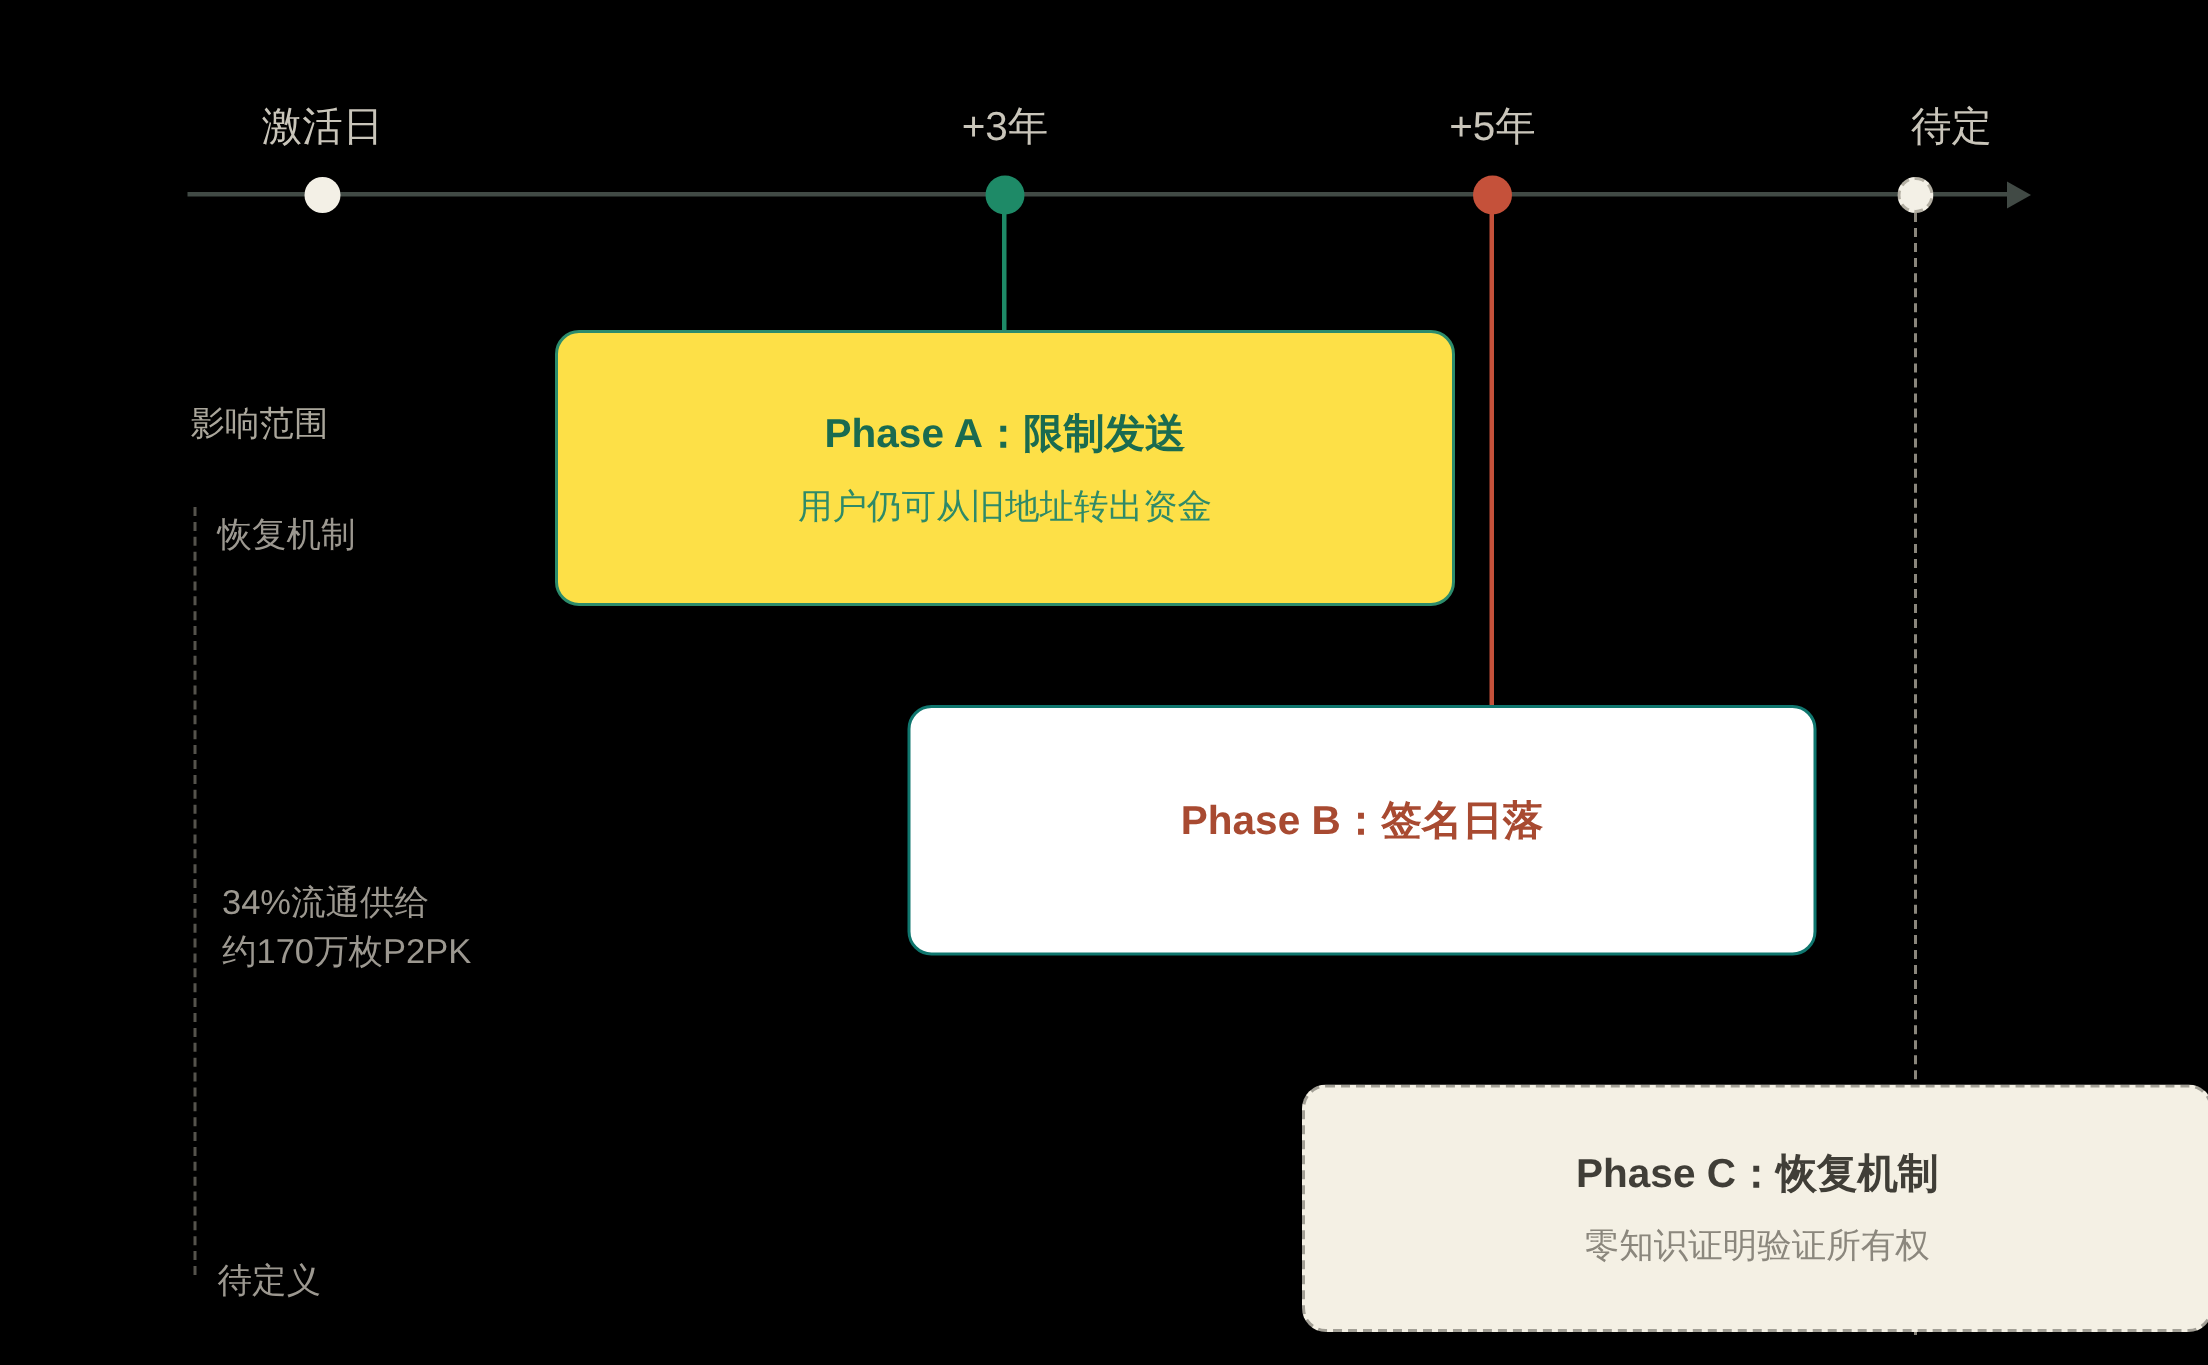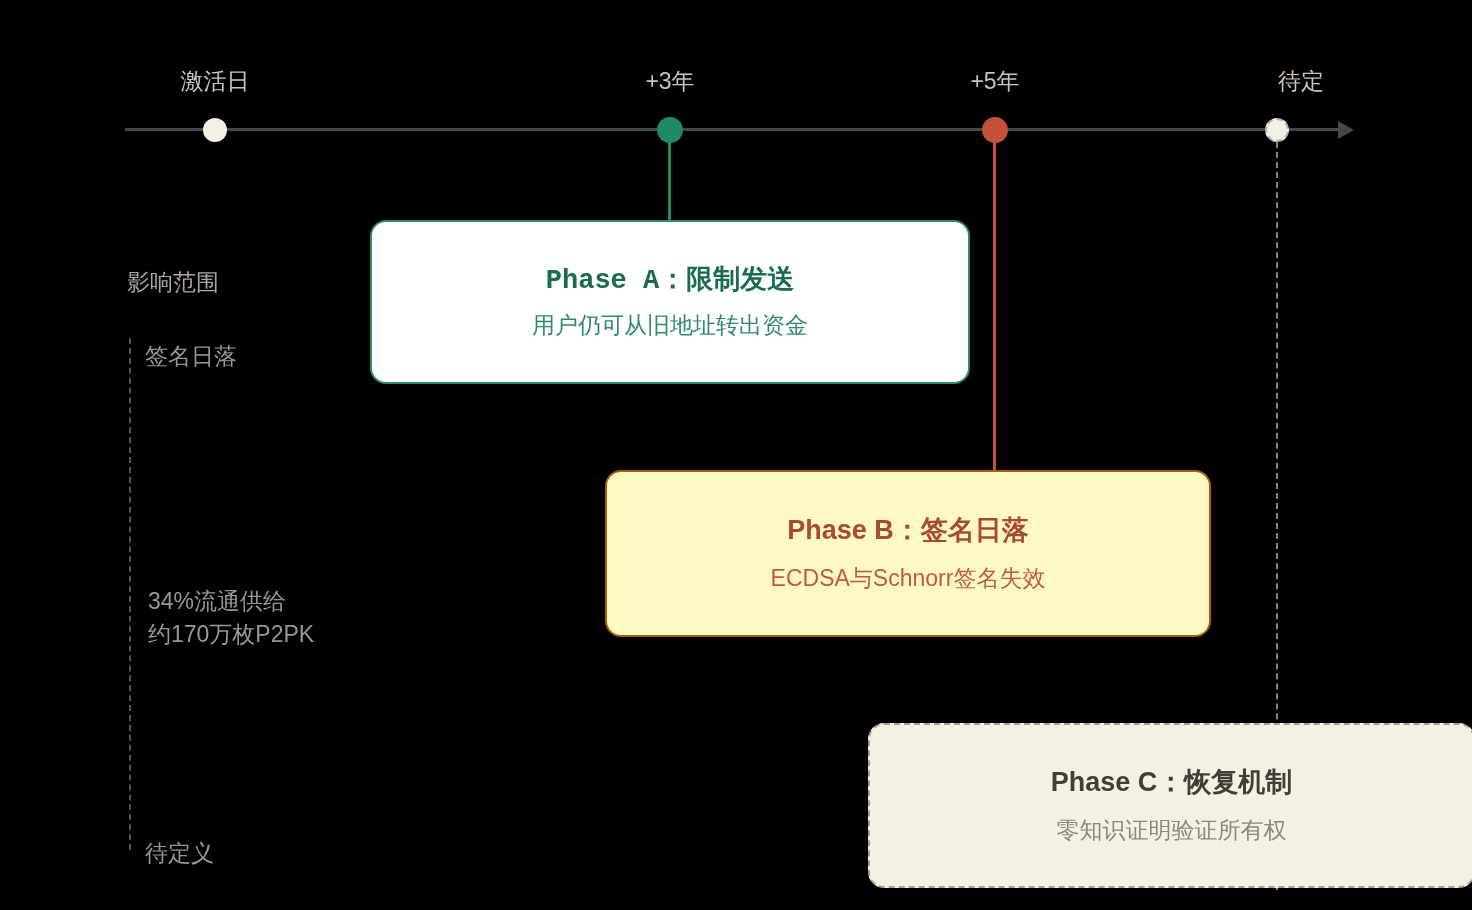--- a/index.html
+++ b/index.html
@@ -33,21 +33,21 @@
     border-top: 9px solid transparent;
     border-bottom: 9px solid transparent;
     border-left: 16px solid #414a45;
   }
   
   .marker-label {
     position: absolute;
     top: 66px;
     transform: translateX(-50%);
     color: #c9c5ba;
-    font-size: 23px;
+    font-size: 27px;
     white-space: nowrap;
   }
   .dot {
     position: absolute;
     border-radius: 50%;
     box-sizing: border-box;
   }
   .dot-activation {
     left: 203px; top: 118px;
     width: 24px; height: 24px;
@@ -123,32 +123,31 @@
     margin-bottom: 14px;
     white-space: nowrap;
   }
   .card-line {
     font-size: 23px;
     line-height: 33px;
     white-space: nowrap;
   }
   .card-a {
     left: 370px; top: 220px;
-    width: 600px; height: 164px;
-    background: #ffffff;
+    width: 600px; height: 184px;
+    background: #fde047;
     border: 2px solid #2c8c6c;
-    font-family: Liberation Mono, monospace;
   }
   .card-a .card-title { color: #1a6b50; }
   .card-a .card-line  { color: #2f8a68; }
   .card-b {
     left: 605px; top: 470px;
     width: 606px; height: 167px;
-    background: #fef9c3;
-    border: 2px solid #a16207;
+    background: #ffffff;
+    border: 2px solid #0f766e;
   }
   .card-b .card-title { color: #a84a31; }
   .card-b .card-line  { color: #bf5a41; }
   .card-c {
     left: 868px; top: 723px;
     width: 607px; height: 165px;
     background: #f4f0e4;
     border: 2px dashed #a3a096;
   }
   .card-c .card-title { color: #403e37; }
@@ -171,33 +170,32 @@
   <div class="dot dot-green"></div>
   <div class="dot dot-red"></div>
   <div class="dot dot-tbd"></div>
 
   <div class="connector-a"></div>
   <div class="connector-b"></div>
   <div class="connector-c"></div>
   <div class="left-dashed"></div>
 
   <div class="side-label lbl-scope">影响范围</div>
-  <div class="side-label lbl-newtx">签名日落</div>
+  <div class="side-label lbl-newtx">恢复机制</div>
   <div class="side-label lbl-supply1">34%流通供给</div>
   <div class="side-label lbl-supply2">约170万枚P2PK</div>
   <div class="side-label lbl-tbd">待定义</div>
 
   <div class="card card-a">
     <div class="card-title">Phase A：限制发送</div>
     <div class="card-line">用户仍可从旧地址转出资金</div>
   </div>
 
   <div class="card card-b">
     <div class="card-title">Phase B：签名日落</div>
-    <div class="card-line">ECDSA与Schnorr签名失效</div>
   </div>
 
   <div class="card card-c">
     <div class="card-title">Phase C：恢复机制</div>
     <div class="card-line">零知识证明验证所有权</div>
   </div>
 
 </div>
 
 </body></html>

